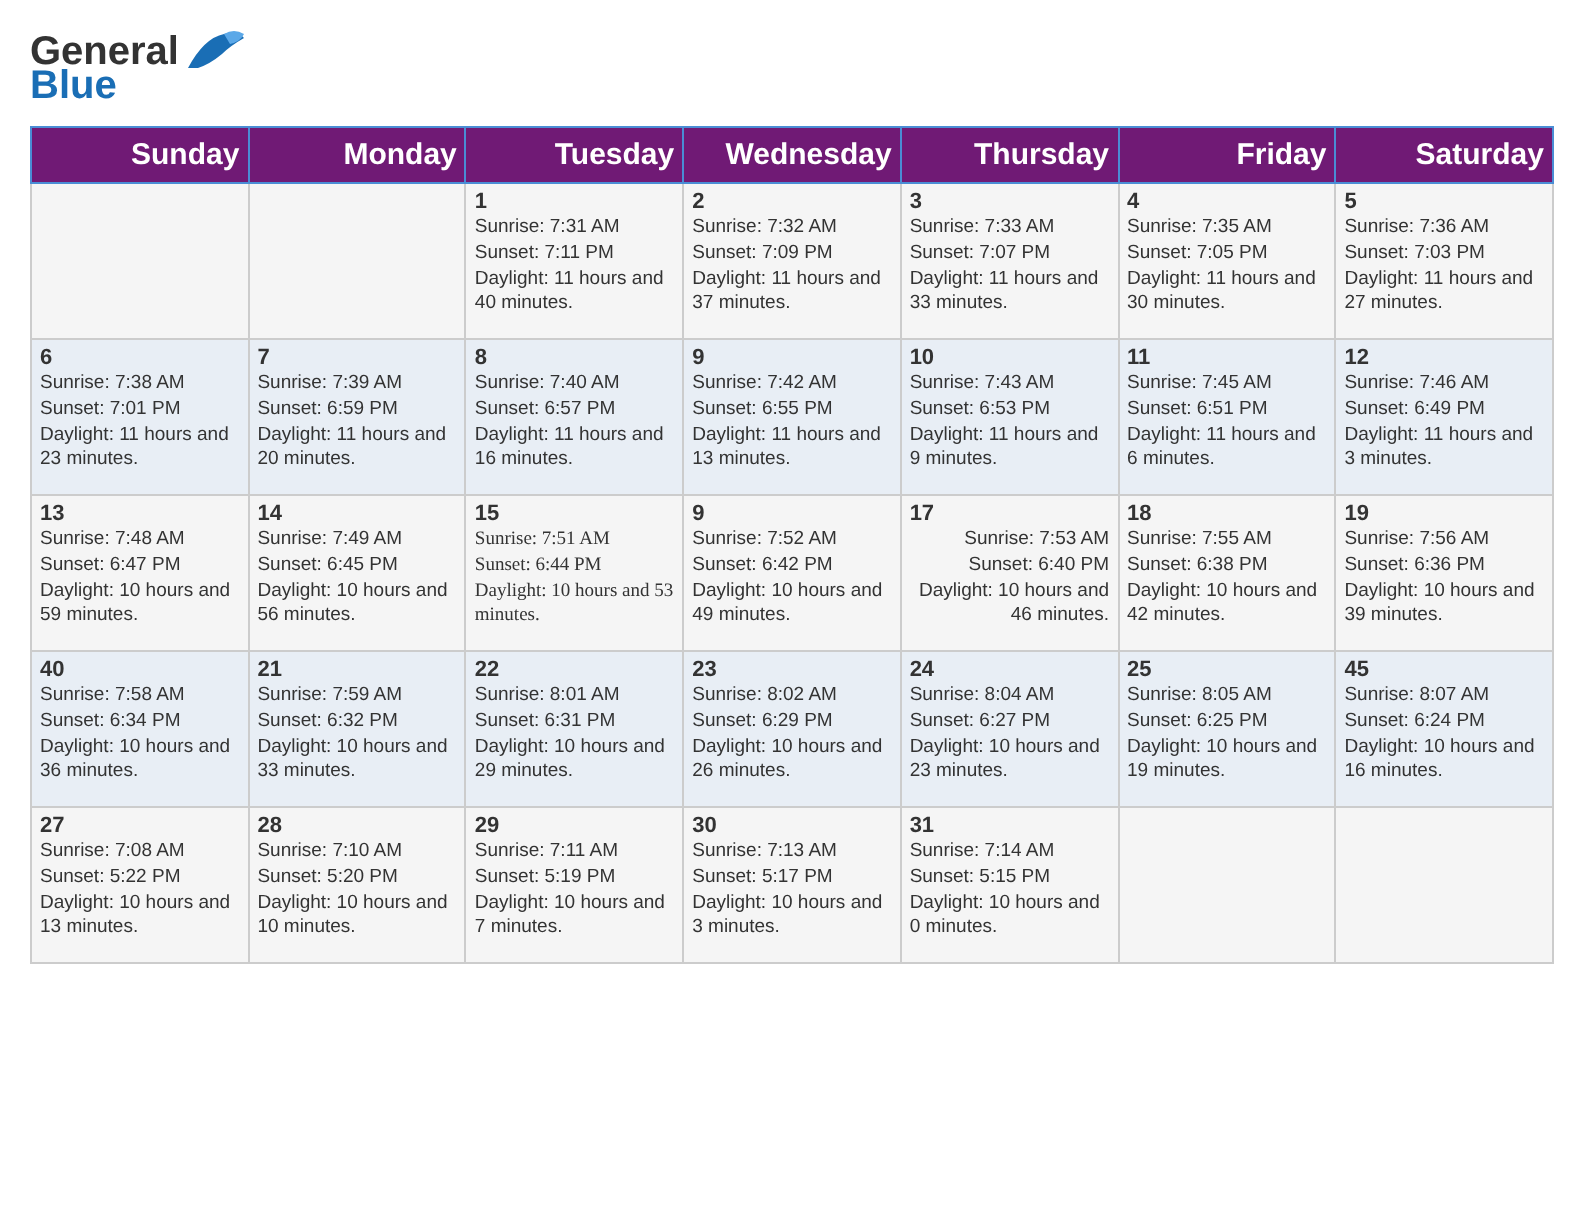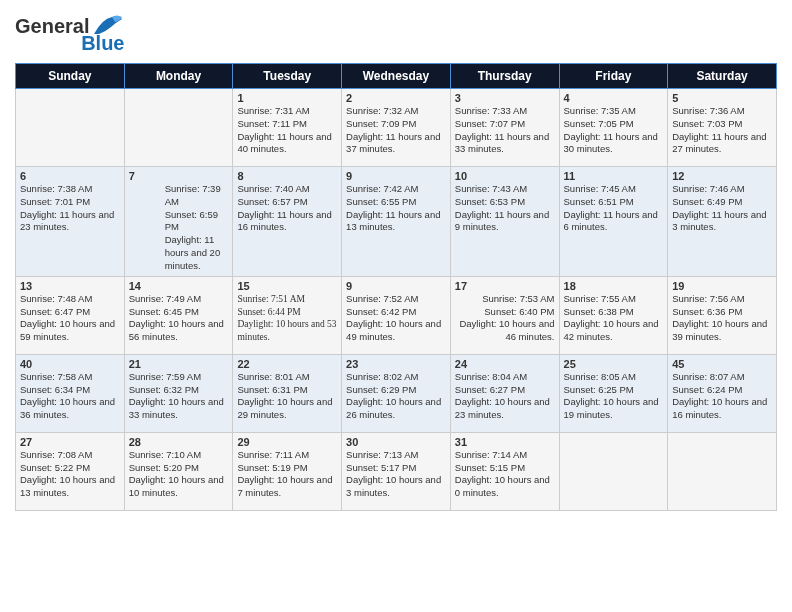--- a/index.html
+++ b/index.html
@@ -38,25 +38,25 @@
       font-size: 16px;
       color: #555;
       font-weight: normal;
     }
     table {
       width: 100%;
       border-collapse: collapse;
       table-layout: fixed;
     }
     thead tr th {
-      background-color: #0f172a;
+      background-color: #701a75;
       color: #fff;
-      font-size: 12px;
+      font-size: 15px;
       padding: 5px 4px;
-      text-align: center;
+      text-align: right;
       border: 1px solid #4a8dd5;
     }
     tbody tr td {
       border: 1px solid #ccc;
       vertical-align: top;
       padding: 3px 4px;
       font-size: 10px;
       color: #333;
       height: 78px;
     }
@@ -77,21 +77,21 @@
       color: #333;
       line-height: 1.35;
     }
   </style>
 </head>
 <body>
 
 <div class="container">
   <div class="header">
     <div class="logo">
-    <div style="display:flex;flex-direction:column;align-items:flex-end;">
+    <div style="display:flex;flex-direction:column;align-items:flex-start;">
       <div style="display:flex;align-items:center;">
         <span style="font-size:20px;font-weight:bold;color:#333;">General</span>
         <svg width="32" height="24" viewBox="0 0 32 24" style="margin-left:3px;">
           <path d="M2,20 Q10,5 20,3 Q27,1 30,5 Q23,9 19,13 Q13,18 7,20 Z" fill="#1a6eb5"></path>
           <path d="M20,3 Q25,0 30,3 Q28,7 23,8 Z" fill="#5ba8e8"></path>
         </svg>
       </div>
       <span style="font-size:20px;font-weight:bold;color:#1a6eb5;margin-top:-6px;">Blue</span>
     </div>
   </div>
@@ -150,21 +150,21 @@
         </tr>
         <tr>
           <td>
             <span class="day-number">6</span>
             <div class="day-info" style="white-space: pre-line;">Sunrise: 7:38 AM
 Sunset: 7:01 PM
 Daylight: 11 hours and 23 minutes.</div>
           </td>
           <td>
             <span class="day-number">7</span>
-            <div class="day-info" style="white-space: pre-line; margin-left: 36px;">Sunrise: 7:39 AM
+            <div class="day-info" style="white-space: pre-line;">Sunrise: 7:39 AM
 Sunset: 6:59 PM
 Daylight: 11 hours and 20 minutes.</div>
           </td>
           <td>
             <span class="day-number">8</span>
             <div class="day-info" style="white-space: pre-line;">Sunrise: 7:40 AM
 Sunset: 6:57 PM
 Daylight: 11 hours and 16 minutes.</div>
           </td>
           <td>

